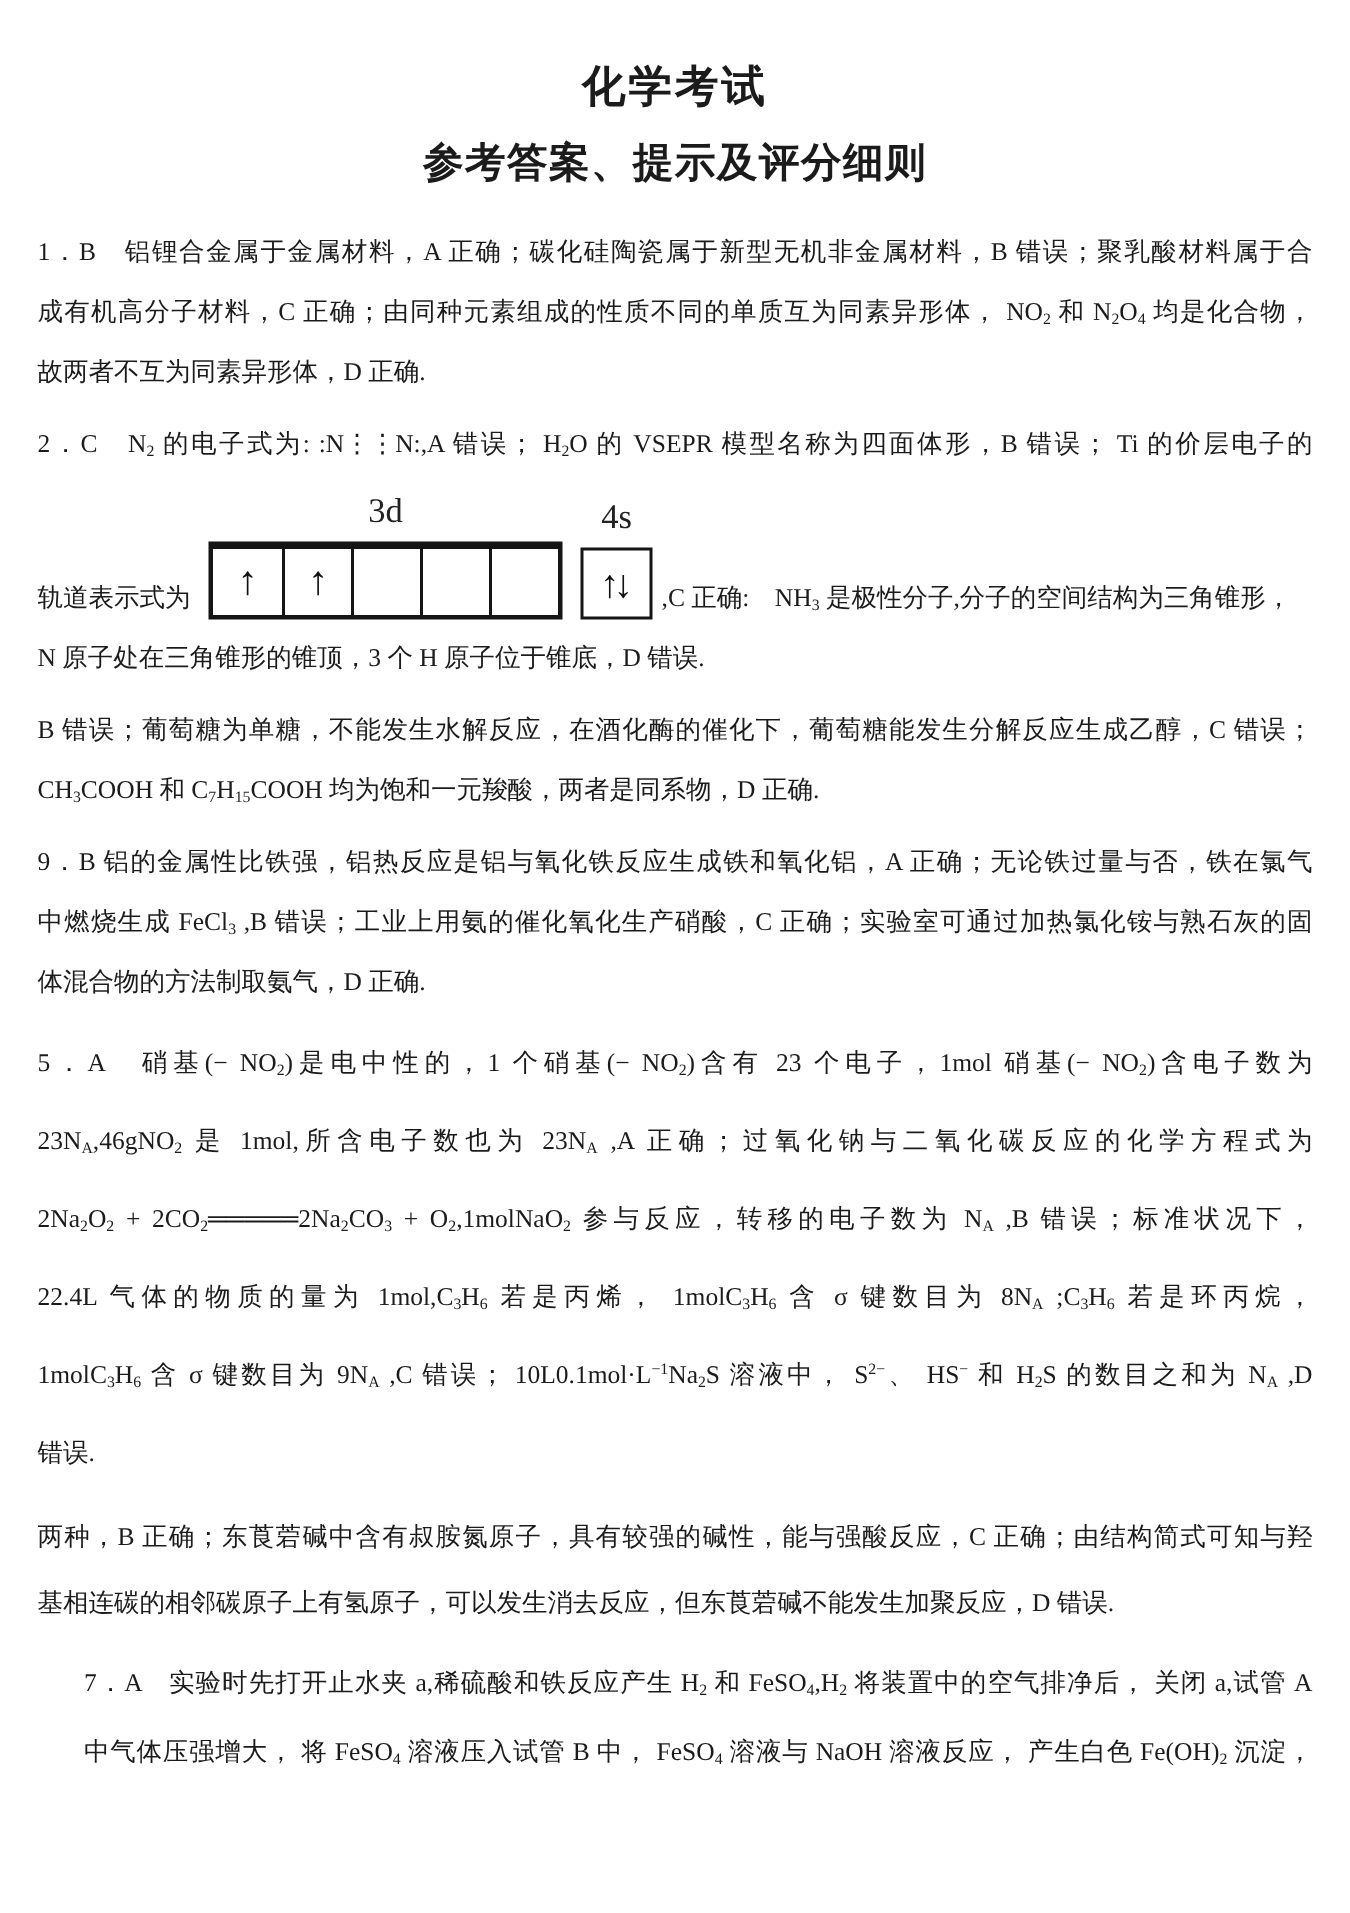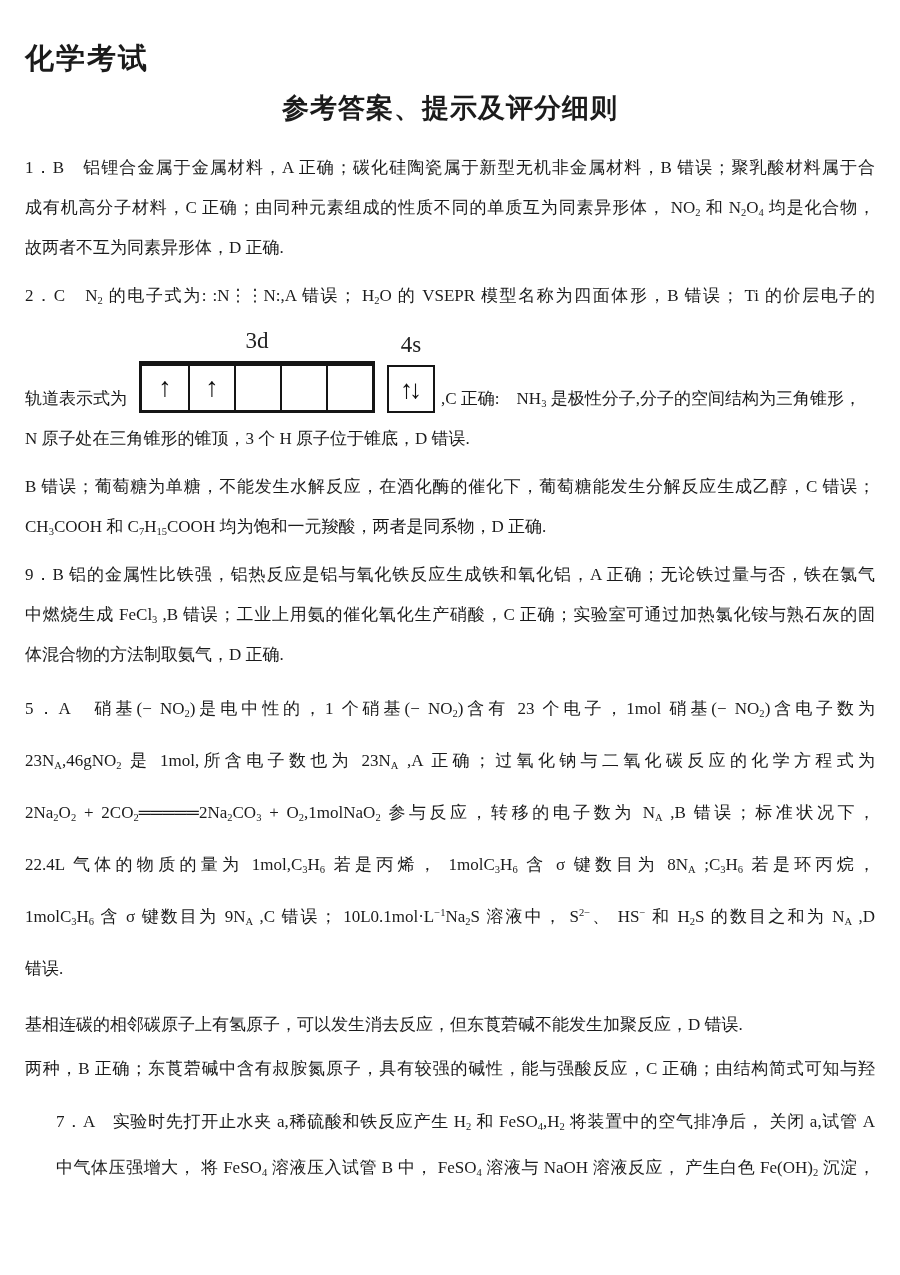--- a/index.html
+++ b/index.html
@@ -3,21 +3,21 @@
 <meta charset="utf-8">
 <style>
   * { margin:0; padding:0; box-sizing:border-box; }
   html,body { background:#ffffff; }
   body {
     width:900px; height:1275px; overflow:hidden;
     color:#1b1b1b;
     font-family:"Liberation Serif","DejaVu Serif",serif;
   }
   .page { padding:40px 25px 0 25px; }
-  .title   { text-align:left; font-size:29px; font-weight:bold; line-height:36px; letter-spacing:2px; }
+  .title   { text-align:center; font-size:29px; font-weight:bold; line-height:36px; letter-spacing:2px; }
   .subtitle{ text-align:center; font-size:27px; font-weight:bold; line-height:36px; margin-top:14px; margin-bottom:22px; letter-spacing:1px; }
   .item { font-size:17px; margin-bottom:8px; }
   .line { text-align:justify; }
   .jl   { text-align-last:justify; }
   .ll   { text-align-last:left; }
   .lh40 { line-height:40px; }
   .lh44 { line-height:44px; }
   .lh46 { line-height:46px;margin-left:31px; }
   .lh52 { line-height:52px; }
   sub, sup { font-size:0.62em; line-height:0; }
@@ -88,22 +88,22 @@
   <div class="item">
     <div class="line lh52 jl">5．A　硝基(− NO<sub>2</sub>)是电中性的，1 个硝基(− NO<sub>2</sub>)含有 23 个电子，1mol 硝基(− NO<sub>2</sub>)含电子数为</div>
     <div class="line lh52 jl">23N<sub>A</sub>,46gNO<sub>2</sub> 是 1mol,所含电子数也为 23N<sub>A</sub> ,A 正确；过氧化钠与二氧化碳反应的化学方程式为</div>
     <div class="line lh52 jl">2Na<sub>2</sub>O<sub>2</sub> + 2CO<sub>2</sub>═════2Na<sub>2</sub>CO<sub>3</sub> + O<sub>2</sub>,1molNaO<sub>2</sub> 参与反应，转移的电子数为 N<sub>A</sub> ,B 错误；标准状况下，</div>
     <div class="line lh52 jl">22.4L 气体的物质的量为 1mol,C<sub>3</sub>H<sub>6</sub> 若是丙烯， 1molC<sub>3</sub>H<sub>6</sub> 含 σ 键数目为 8N<sub>A</sub> ;C<sub>3</sub>H<sub>6</sub> 若是环丙烷，</div>
     <div class="line lh52 jl">1molC<sub>3</sub>H<sub>6</sub> 含 σ 键数目为 9N<sub>A</sub> ,C 错误； 10L0.1mol·L<sup>−1</sup>Na<sub>2</sub>S 溶液中， S<sup>2−</sup>、 HS<sup>−</sup> 和 H<sub>2</sub>S 的数目之和为 N<sub>A</sub> ,D</div>
     <div class="line lh52 ll">错误.</div>
   </div>
 
   <div class="item">
+    <div class="line lh44 jl">两种，B 正确；东莨菪碱中含有叔胺氮原子，具有较强的碱性，能与强酸反应，C 正确；由结构简式可知与羟</div>
     <div class="line lh44 ll">基相连碳的相邻碳原子上有氢原子，可以发生消去反应，但东莨菪碱不能发生加聚反应，D 错误.</div>
-    <div class="line lh44 jl">两种，B 正确；东莨菪碱中含有叔胺氮原子，具有较强的碱性，能与强酸反应，C 正确；由结构简式可知与羟</div>
   </div>
 
   <div class="item">
     <div class="line lh46 jl">7．A　实验时先打开止水夹 a,稀硫酸和铁反应产生 H<sub>2</sub> 和 FeSO<sub>4</sub>,H<sub>2</sub> 将装置中的空气排净后， 关闭 a,试管 A</div>
     <div class="line lh46 jl">中气体压强增大， 将 FeSO<sub>4</sub> 溶液压入试管 B 中， FeSO<sub>4</sub> 溶液与 NaOH 溶液反应， 产生白色 Fe(OH)<sub>2</sub> 沉淀，</div>
   </div>
 
 </div>
 
 </body></html>

